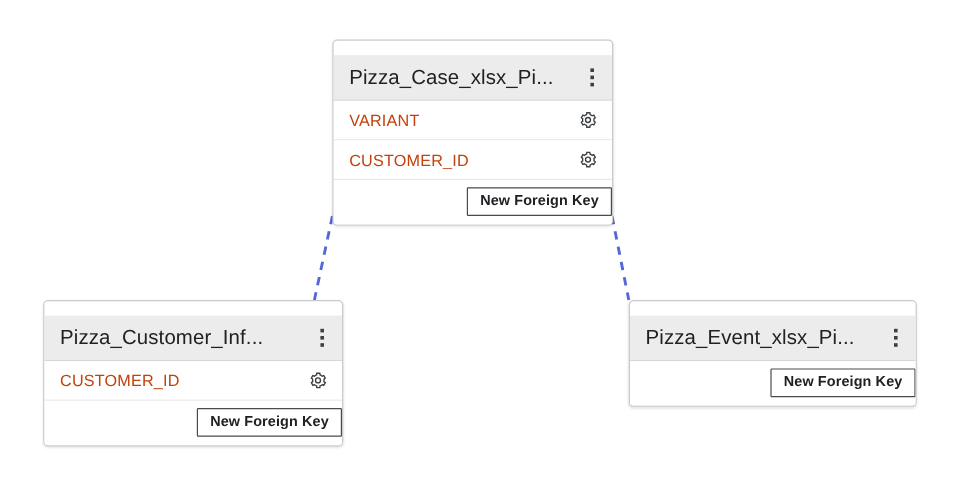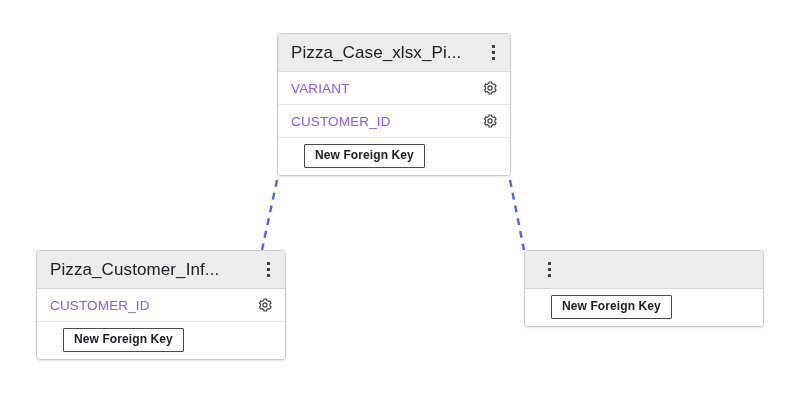--- a/index.html
+++ b/index.html
@@ -44,20 +44,21 @@
 
   .card-header {
     box-sizing: border-box;
     height: 38px;
     background: #ececec;
     border-bottom: 1px solid #d5d7d9;
     display: flex;
     align-items: center;
     justify-content: space-between;
     padding: 0 6px 0 13px;
+    margin-top: 12px;
   }
 
   .card-title {
     font-size: 17px;
     color: #202124;
     font-weight: 400;
     white-space: nowrap;
     overflow: hidden;
     letter-spacing: 0.1px;
     line-height: 38px;
@@ -88,21 +89,21 @@
     display: flex;
     align-items: center;
     justify-content: space-between;
     padding: 0 12px 0 13px;
     border-bottom: 1px solid #e6e7e8;
     background: #ffffff;
   }
 
   .column-name {
     font-size: 13.5px;
-    color: #8b5cf6;
+    color: #c2410c;
     letter-spacing: 0.15px;
     white-space: nowrap;
     overflow: hidden;
   }
 
   .gear-icon {
     width: 16px;
     height: 16px;
     flex: 0 0 auto;
     cursor: pointer;
@@ -111,21 +112,21 @@
   .gear-icon svg { display: block; }
 
   .card-footer {
     box-sizing: border-box;
     display: flex;
     align-items: center;
     justify-content: center;
     padding: 6px 0 7px 0;
     background: #ffffff;
   }
-  .card-footer.pad-right { justify-content: flex-start; padding-left: 26px; }
+  .card-footer.pad-right { justify-content: flex-end; padding-left: 26px; }
 
   .new-fk-button {
     box-sizing: border-box;
     border: 1px solid #4a4a4a;
     background: #ffffff;
     color: #202124;
     font-family: "Liberation Sans", sans-serif;
     font-size: 12px;
     font-weight: bold;
     letter-spacing: 0.1px;
@@ -201,20 +202,21 @@
       </span>
     </div>
 
     <div class="card-footer pad-right">
       <button class="new-fk-button">New Foreign Key</button>
     </div>
   </div>
 
   <div class="table-card" style="left:524px; top:250px; width:240px;">
     <div class="card-header">
+      <span class="card-title">Pizza_Event_xlsx_Pi...</span>
       <span class="kebab-menu">
         <i></i>
           <i></i>
           <i></i>
       </span>
     </div>
 
 
     <div class="card-footer pad-right">
       <button class="new-fk-button">New Foreign Key</button>

